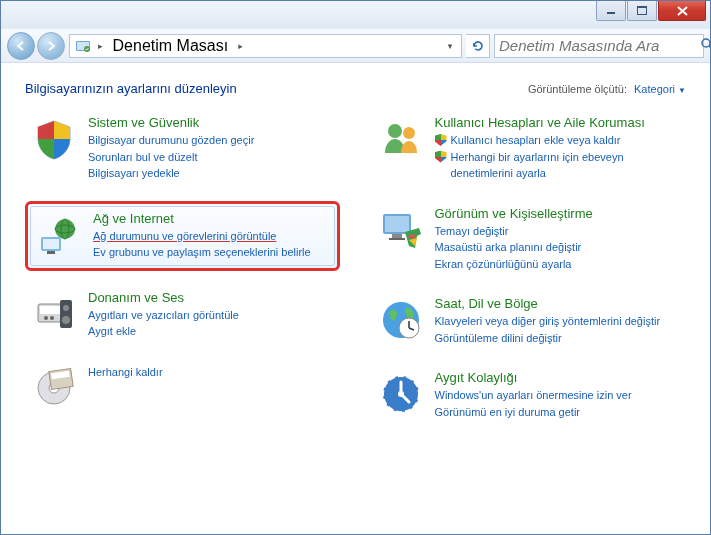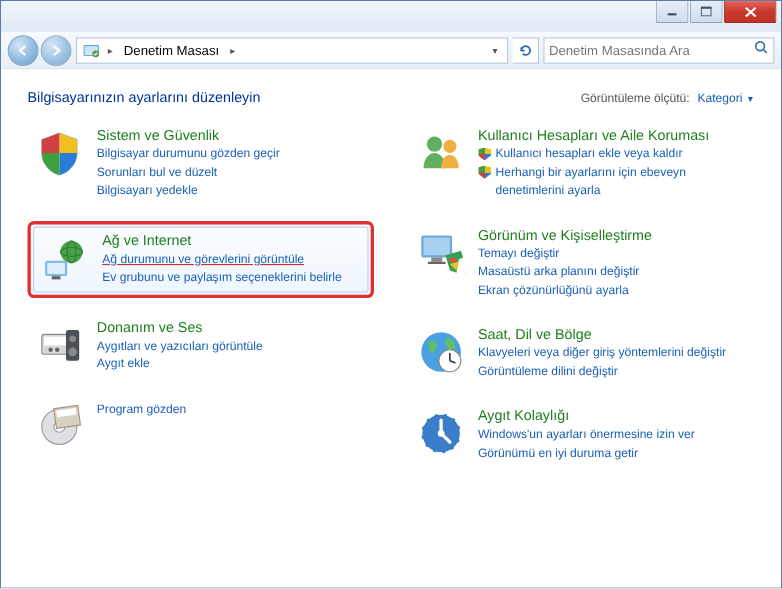--- a/index.html
+++ b/index.html
@@ -14,31 +14,31 @@
 .winbtn.close { width: 48px; background: linear-gradient(to bottom, #e76256 0%, #c83a2e 50%, #c13026 100%); border-color: #a02820; }
 .winbtn svg { display: block; }
 
 .navbar { height: 34px; background: linear-gradient(to bottom, #f7fafd 0%, #e8eef7 100%); border-bottom: 1px solid #d4dde9; display: flex; align-items: center; padding: 0 6px; gap: 4px; }
 .navbtns { display: flex; gap: 2px; }
 .navback, .navfwd { width: 28px; height: 28px; border-radius: 50%; background: radial-gradient(circle at 35% 30%, #cfe5f8, #8db8dc 60%, #6a9cc8); border: 1px solid #7fa6c9; display: flex; align-items: center; justify-content: center; cursor: pointer; }
 .navfwd { opacity: 0.85; }
 
 .addressbar { flex: 1; height: 24px; background: #fff; border: 1px solid #b5c7dc; display: flex; align-items: center; padding: 0 2px; }
 .addr-icon { width: 18px; height: 18px; margin: 0 2px; display: flex; align-items: center; justify-content: center; }
-.addr-seg { font-size: 12px; padding: 0 6px; height: 22px; display: flex; align-items: center; cursor: pointer; }
+.addr-seg { font-size: 16px; padding: 0 6px; height: 22px; display: flex; align-items: center; cursor: pointer; }
 .addr-chevron { font-size: 9px; color: #555; padding: 0 4px; cursor: pointer; }
 .addr-end { flex: 1; }
 .addr-dropdown { width: 18px; text-align: center; cursor: pointer; color: #555; font-size: 9px; }
 .refresh { width: 24px; height: 24px; border: 1px solid #b5c7dc; border-left: none; background: #fff; display: flex; align-items: center; justify-content: center; cursor: pointer; }
 
 .searchbox { width: 210px; height: 24px; background: #fff; border: 1px solid #b5c7dc; display: flex; align-items: center; padding: 0 4px; }
-.searchbox input { flex: 1; border: none; outline: none; font-size: 12px; color: #777; }
+.searchbox input { flex: 1; border: none; outline: none; font-size: 15px; color: #777; font-style: italic; }
 .searchbox .mag { color: #3a6ea5; cursor: pointer; }
 
-.content { flex: 1; background: #fff; padding: 18px 24px; overflow: auto; }
+.content { flex: 1; background: #fff; padding: 18px 24px; overflow: auto; border-radius: 22px; }
 .header-row { display: flex; justify-content: space-between; align-items: baseline; margin-bottom: 14px; }
 .page-title { font-size: 13px; color: #003399; }
 .view-by { font-size: 11px; color: #555; }
 .view-by a { color: #1a5fb4; text-decoration: none; margin-left: 4px; }
 .view-by .chev { font-size: 8px; }
 
 .columns { display: flex; gap: 32px; }
 .col { flex: 1; display: flex; flex-direction: column; gap: 14px; }
 
 .category { display: flex; gap: 10px; padding: 4px; border: 1px solid transparent; }
@@ -193,21 +193,21 @@
           <div class="category">
             <div class="cat-icon">
               <svg width="44" height="44">
                 <circle cx="22" cy="22" r="16" fill="#e0e0e4" stroke="#999"></circle>
                 <circle cx="22" cy="22" r="5" fill="#fff" stroke="#999"></circle>
                 <rect x="18" y="4" width="22" height="18" fill="#d8d0c0" stroke="#a09078" transform="rotate(-8 29 13)"></rect>
                 <rect x="20" y="6" width="18" height="6" fill="#fff" transform="rotate(-8 29 13)"></rect>
               </svg>
             </div>
             <div class="cat-body">
-              <a class="cat-link">Program gözden</a>
+              <a class="cat-link">Herhangi kaldır</a>
             </div>
           </div>
         </div>
       <div class="col" id="right-col">
           <div class="category">
             <div class="cat-icon">
               <svg width="44" height="44">
                 <circle cx="16" cy="14" r="7" fill="#60b060"></circle>
                 <path d="M6 36 C6 26 12 22 16 22 C20 22 26 26 26 36 Z" fill="#60b060"></path>
                 <circle cx="30" cy="16" r="6" fill="#f0b040"></circle>

